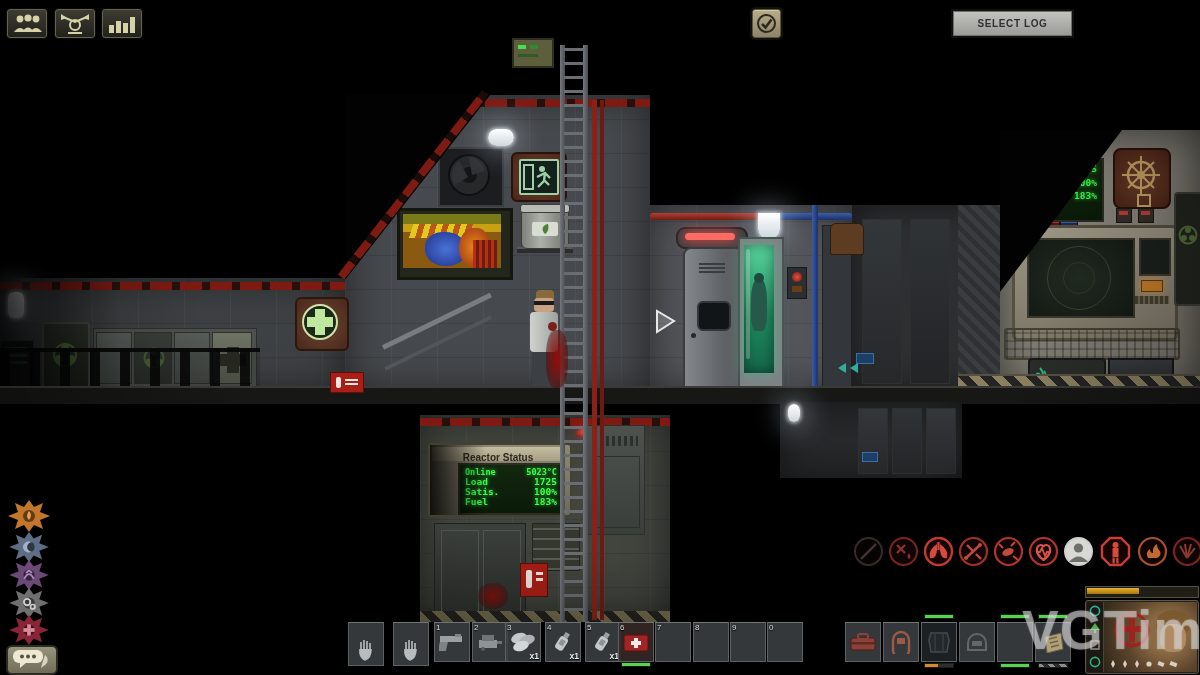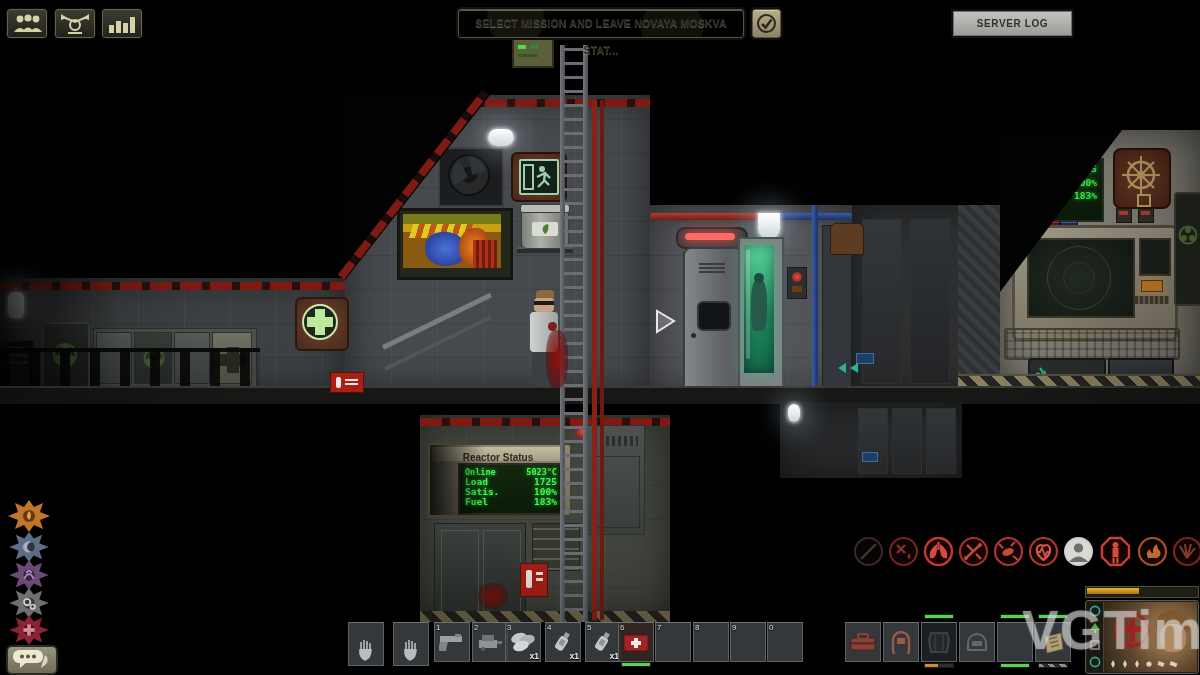--- a/index.html
+++ b/index.html
@@ -366,32 +366,29 @@
     </div>
     <div class="hudbtn" style="left:102px;top:9px;width:38px;height:27px;">
       <svg width="28" height="19" style="margin:4px 0 0 5px;">
         <rect x="1" y="11" width="5" height="8" fill="#d6d2a8"></rect>
         <rect x="8" y="7" width="5" height="12" fill="#d6d2a8"></rect>
         <rect x="15" y="9" width="5" height="10" fill="#d6d2a8"></rect>
         <rect x="22" y="3" width="5" height="16" fill="#d6d2a8"></rect>
       </svg>
     </div>
 
-    <div class="khaki-btn a" style="left:458px;top:9px;width:284px;height:27px;text-align:center;background-image:radial-gradient(circle at 20% 30%,rgba(70,70,45,.28) 0 12%,transparent 13%),radial-gradient(circle at 75% 70%,rgba(70,70,45,.25) 0 14%,transparent 15%);">
-      <span style="font-size:10.5px;line-height:27px;letter-spacing:.2px;text-shadow:0 1px 0 rgba(255,255,255,.3);">SELECT MISSION AND LEAVE NOVAYA MOSKVA STAT...</span>
-    </div>
     <div class="khaki-btn a" style="left:752px;top:9px;width:27px;height:27px;">
       <svg width="19" height="19" style="margin:4px 0 0 4px;">
         <circle cx="9.5" cy="9.5" r="8.5" fill="none" stroke="#2c2a1c" stroke-width="2"></circle>
         <path d="M5 10 L8.5 13.5 L14.5 5.5" stroke="#2c2a1c" stroke-width="2.6" fill="none"></path>
       </svg>
     </div>
 
     <div class="a" style="left:953px;top:11px;width:117px;height:23px;background:linear-gradient(#c2c3bf,#9b9c98);border:1px solid #6e6f6b;box-shadow:0 0 0 2px #101010;text-align:center;">
-      <span style="font-size:10px;font-weight:bold;color:#2f3132;line-height:23px;letter-spacing:.6px;">SERVER LOG</span>
+      <span style="font-size:10px;font-weight:bold;color:#2f3132;line-height:23px;letter-spacing:.6px;">SELECT LOG</span>
     </div>
 
     <svg class="a" style="left:8px;top:500px;" width="42" height="32" viewBox="0 0 42 32">
       <polygon points="21,0 26,7 35,3 32,12 42,16 32,20 35,29 26,25 21,32 16,25 7,29 10,20 0,16 10,12 7,3 16,7" fill="#c1762a"></polygon>
       <circle cx="21" cy="16" r="6" fill="rgba(0,0,0,.5)"></circle>
         <path d="M21 11 q4 4 0 9 q-4 -4 0 -9" fill="#e8a050"></path>
     </svg>
     <svg class="a" style="left:8px;top:532px;" width="42" height="30" viewBox="0 0 42 32">
       <polygon points="21,0 26,7 35,3 32,12 42,16 32,20 35,29 26,25 21,32 16,25 7,29 10,20 0,16 10,12 7,3 16,7" fill="#5d6d85"></polygon>
       <circle cx="21" cy="16" r="6" fill="rgba(0,0,0,.5)"></circle>

